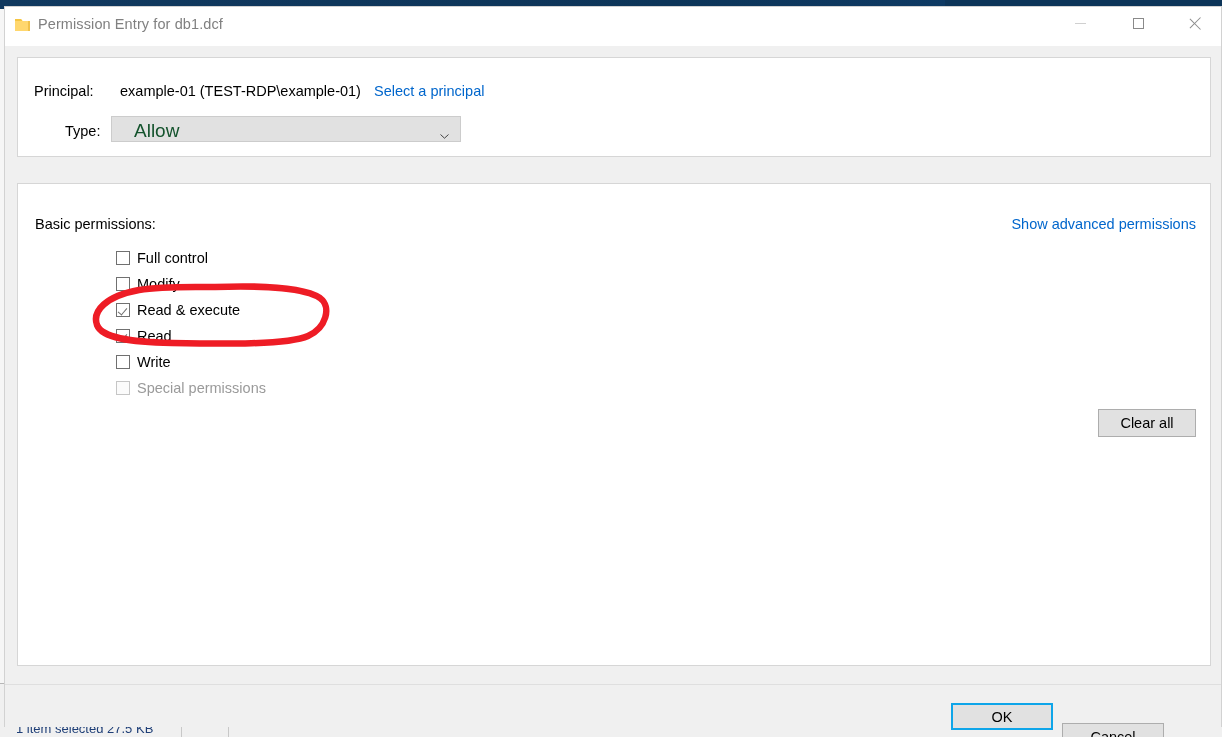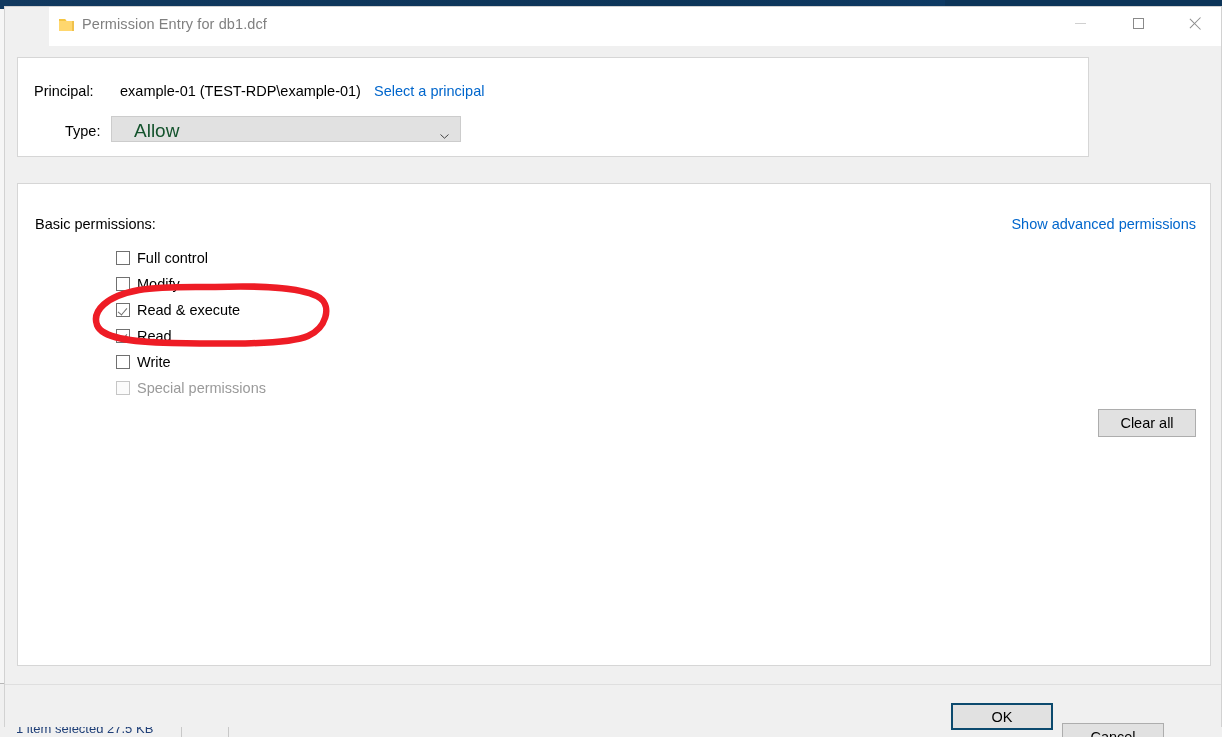--- a/index.html
+++ b/index.html
@@ -86,21 +86,20 @@
   #dialog {
     position: absolute;
     left: 4px;
     top: 6px;
     width: 1218px;
     height: 721px;
     background: #f0f0f0;
     border: 1px solid #d2d2d2;
     box-sizing: border-box;
     z-index: 10;
-    padding-left: 44px;
   }
 
   
   #titlebar {
     position: relative;
     height: 39px;
     background: #ffffff;
     display: flex;
     align-items: center;
   }
@@ -162,21 +161,21 @@
   
   .panel {
     position: absolute;
     background: #ffffff;
     border: 1px solid #d6d6d6;
     box-sizing: border-box;
   }
   #panel-principal {
     left: 12px;
     top: 50px;
-    width: 1072px;
+    width: 1194px;
     height: 100px;
   }
   #panel-permissions {
     left: 12px;
     top: 176px;
     width: 1194px;
     height: 483px;
   }
 
   
@@ -364,21 +363,21 @@
     font-family: "Liberation Sans", sans-serif;
     font-size: 14.5px;
     color: #000;
     cursor: pointer;
     display: flex;
     align-items: center;
     justify-content: center;
   }
   #btn-ok {
     right: 168px;
-    border: 2px solid #0c4a6e;
+    border: 2px solid #0ea5e9;
     text-align: center;
   }
   #btn-cancel {
     right: 57px;
     margin-top: 20px;
   }
 </style>
 </head>
 <body>
 

